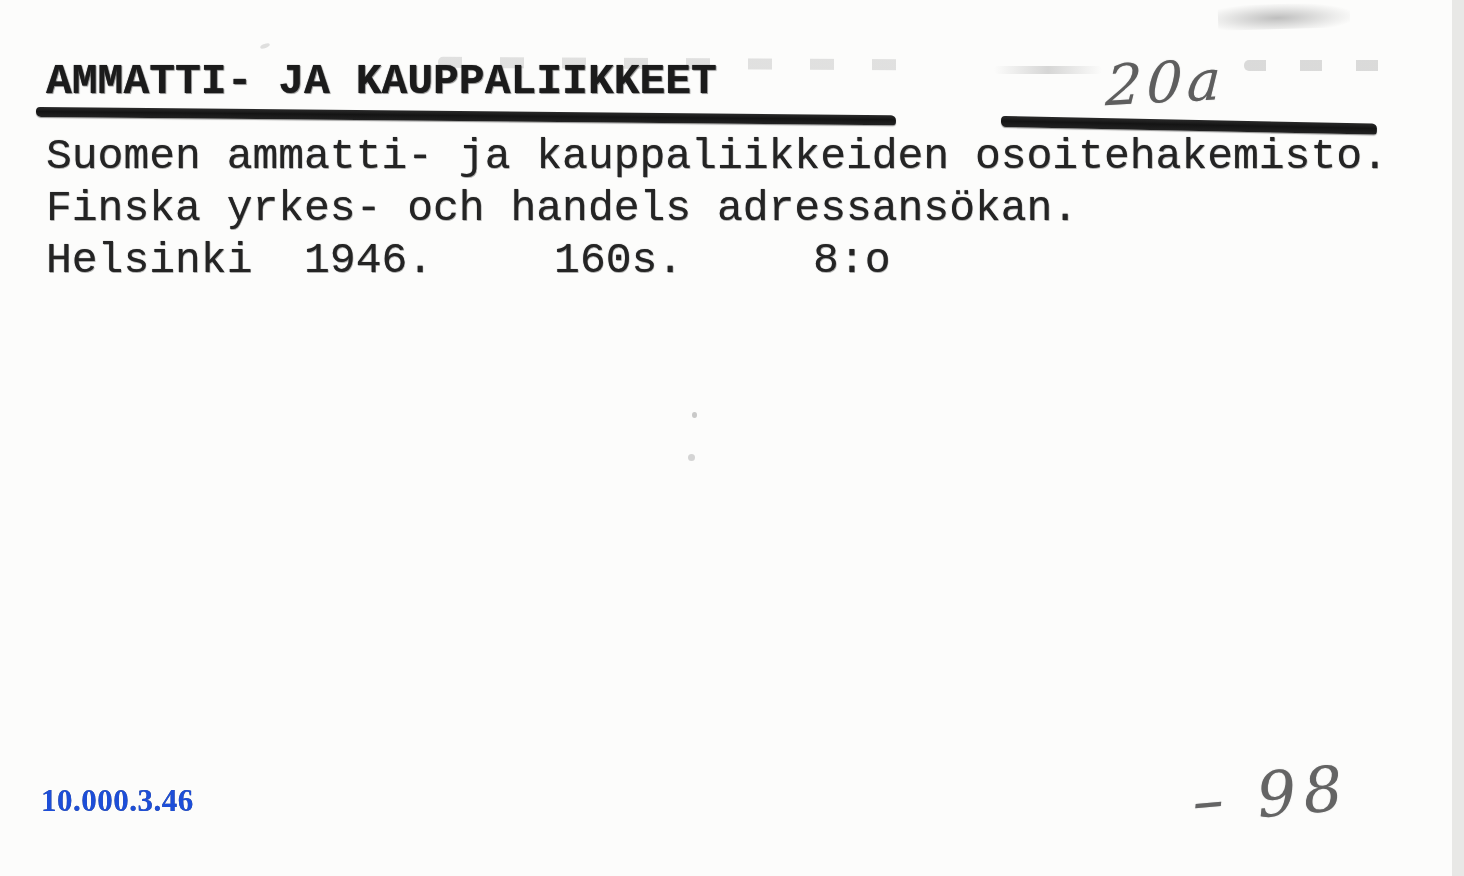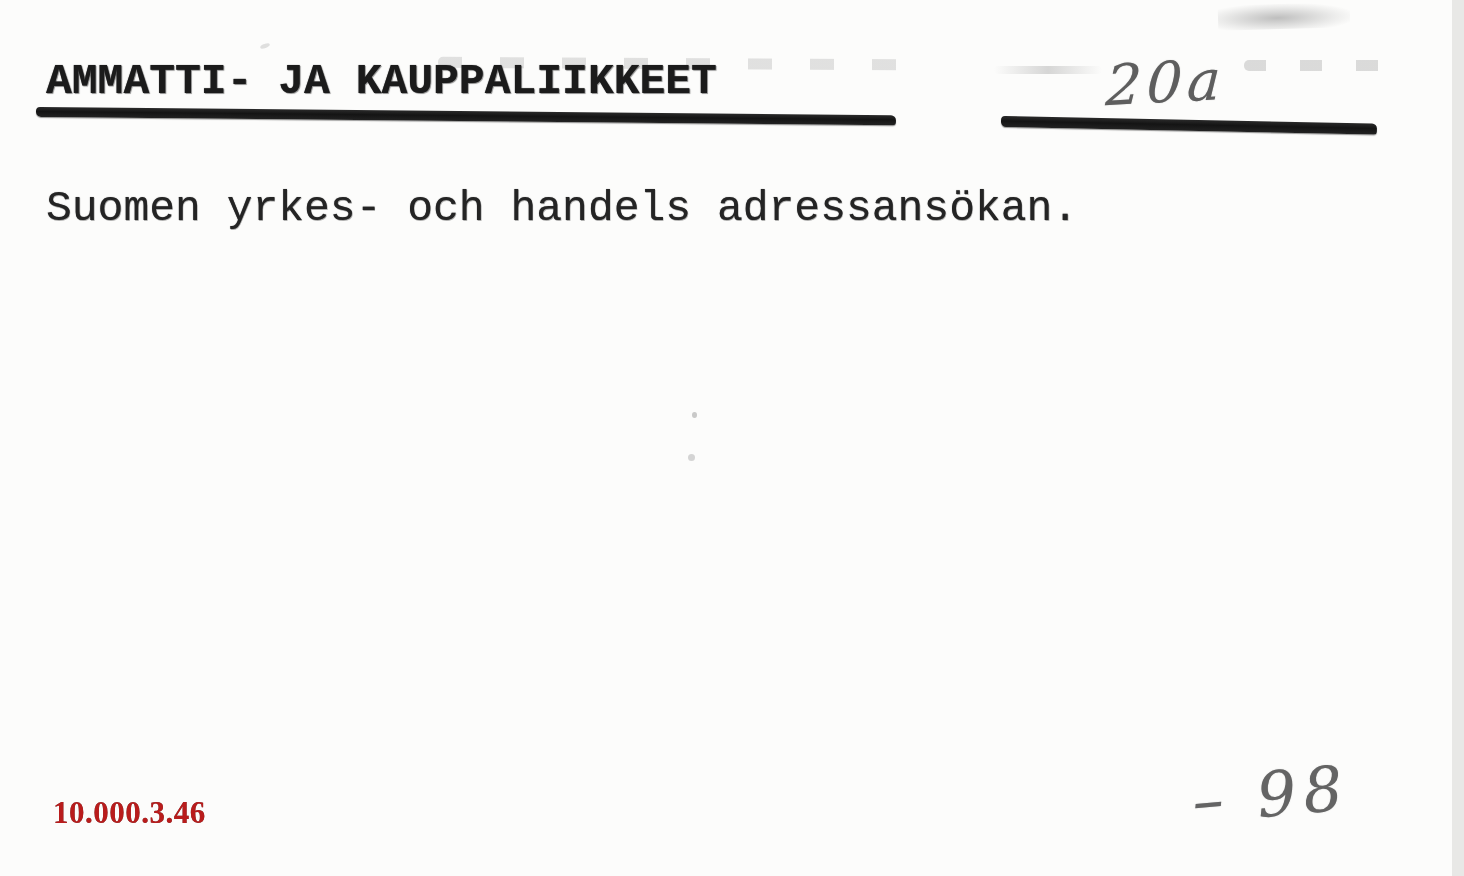--- a/index.html
+++ b/index.html
@@ -87,26 +87,26 @@
     letter-spacing: 7px;
     color: #646464;
     transform: rotate(-5deg);
   }
 
   
   .print-code {
     position: absolute;
     left: 37px;
     top: 779px;
-    margin: 16px;
+    margin: 4px;
     font-family: "Liberation Serif", serif;
     font-weight: 700;
     font-size: 31px;
     letter-spacing: 0.5px;
-    color: #b91c1c;
+    color: #1d4ed8;
     text-shadow: 0 0 0.5px rgba(0,0,0,.6);
   }
 
   
   .smudge { position: absolute; pointer-events: none; }
   .s-topright {
     left: 1218px; top: 4px; width: 132px; height: 25px;
     background: radial-gradient(ellipse at 45% 55%, rgba(105,105,105,.42), rgba(150,150,150,.16) 55%, transparent 78%);
     transform: rotate(-1.5deg);
   }
@@ -154,18 +154,20 @@
   <div class="smudge s-speck-1"></div>
   <div class="smudge s-speck-2"></div>
   <div class="smudge s-speck-3"></div>
 
   <h1 class="tw heading">AMMATTI- JA KAUPPALIIKKEET</h1>
   <div class="rule rule-heading"></div>
 
   <div class="hand shelf-mark">20a</div>
   <div class="rule rule-shelf"></div>
 
-  <p class="tw title-sv">Suomen yrkes- och handels adressansökan.</p>
+  <p class="tw title-fi">Suomen ammatti- ja kauppaliikkeiden osoitehakemisto.</p>
+  <p class="tw title-sv">Finska yrkes- och handels adressansökan.</p>
+  <p class="tw imprint"><span>Helsinki  1946.</span><span class="pages">160s.</span><span class="format">8:o</span></p>
 
   <p class="print-code">10.000.3.46</p>
   <div class="hand pencil-number">– 98</div>
 
 </div>
 
 </body></html>

